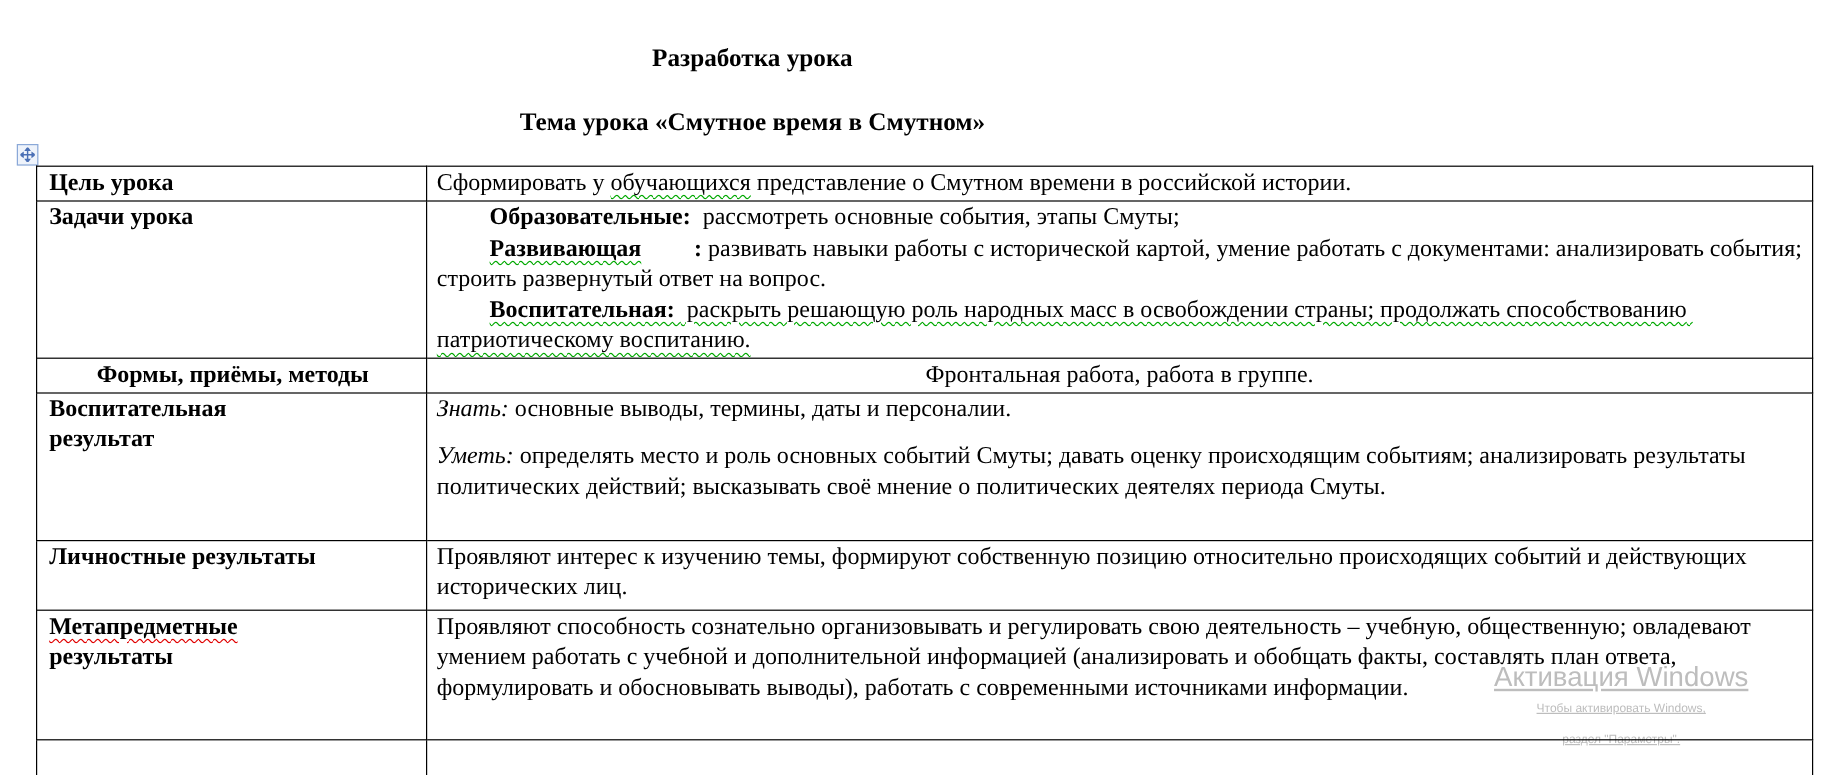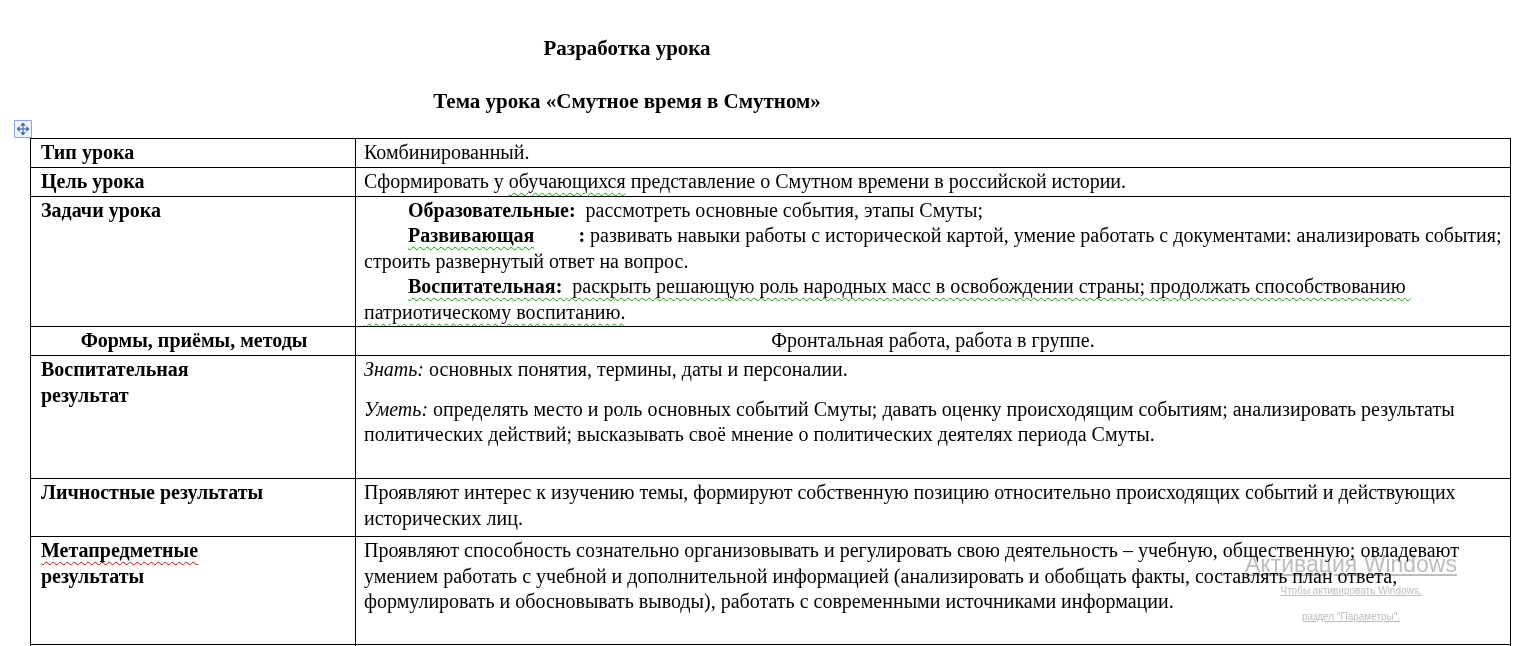--- a/index.html
+++ b/index.html
@@ -77,43 +77,39 @@
     <div class="wm-sub">раздел "Параметры".</div>
   </div>
 
   <table class="doc">
     <colgroup>
         <col class="c1">
         <col class="c2">
       </colgroup>
 
     <tbody>
-        <tr class="r1">
-      <td class="lbl">Тип урока</td>
-      <td><span>Комбинированный.</span></td>
-    </tr>
 
     <tr class="r2">
       <td class="lbl">Цель урока</td>
       <td><span>Сформировать у </span><span class="wg">обучающихся</span><span> представление о Смутном времени в российской истории.</span></td>
     </tr>
 
     <tr class="r3">
       <td class="lbl">Задачи урока</td>
       <td><p><b>Образовательные:</b><span>  рассмотреть основные события, этапы Смуты;</span></p><p><b class="wg">Развивающая</b><b>: </b><span>развивать навыки работы с исторической картой, умение работать с документами: анализировать события; строить развернутый ответ на вопрос.</span></p><p><b class="wg">Воспитательная: </b><span class="wg"> раскрыть решающую роль народных масс в освобождении страны; продолжать способствованию патриотическому воспитанию.</span></p></td>
     </tr>
 
     <tr class="r4">
       <td class="lbl">Формы, приёмы, методы</td>
       <td><span>Фронтальная работа, работа в группе.</span></td>
     </tr>
 
     <tr class="r5">
       <td class="lbl"><span>Воспитательная</span><br><span>результат</span></td>
-      <td><p><i>Знать:</i><span> основных понятия, термины, даты и персоналии.</span></p><p class="gap-top"><i>Уметь:</i><span> определять место и роль основных событий Смуты; давать оценку происходящим событиям; анализировать результаты политических действий; высказывать своё мнение о политических деятелях периода Смуты.</span></p></td>
+      <td><p><i>Знать:</i><span> основные выводы, термины, даты и персоналии.</span></p><p class="gap-top"><i>Уметь:</i><span> определять место и роль основных событий Смуты; давать оценку происходящим событиям; анализировать результаты политических действий; высказывать своё мнение о политических деятелях периода Смуты.</span></p></td>
     </tr>
 
     <tr class="r6">
       <td class="lbl">Личностные результаты</td>
       <td><span>Проявляют интерес к изучению темы, формируют собственную позицию относительно происходящих событий и действующих исторических лиц.</span></td>
     </tr>
 
     <tr class="r7">
       <td class="lbl"><span class="wr">Метапредметные</span><br><span>результаты</span></td>
       <td><span>Проявляют способность сознательно организовывать и регулировать свою деятельность – учебную, общественную; овладевают умением работать с учебной и дополнительной информацией (анализировать и обобщать факты, составлять план ответа, формулировать и обосновывать выводы), работать с современными источниками информации.</span></td>

